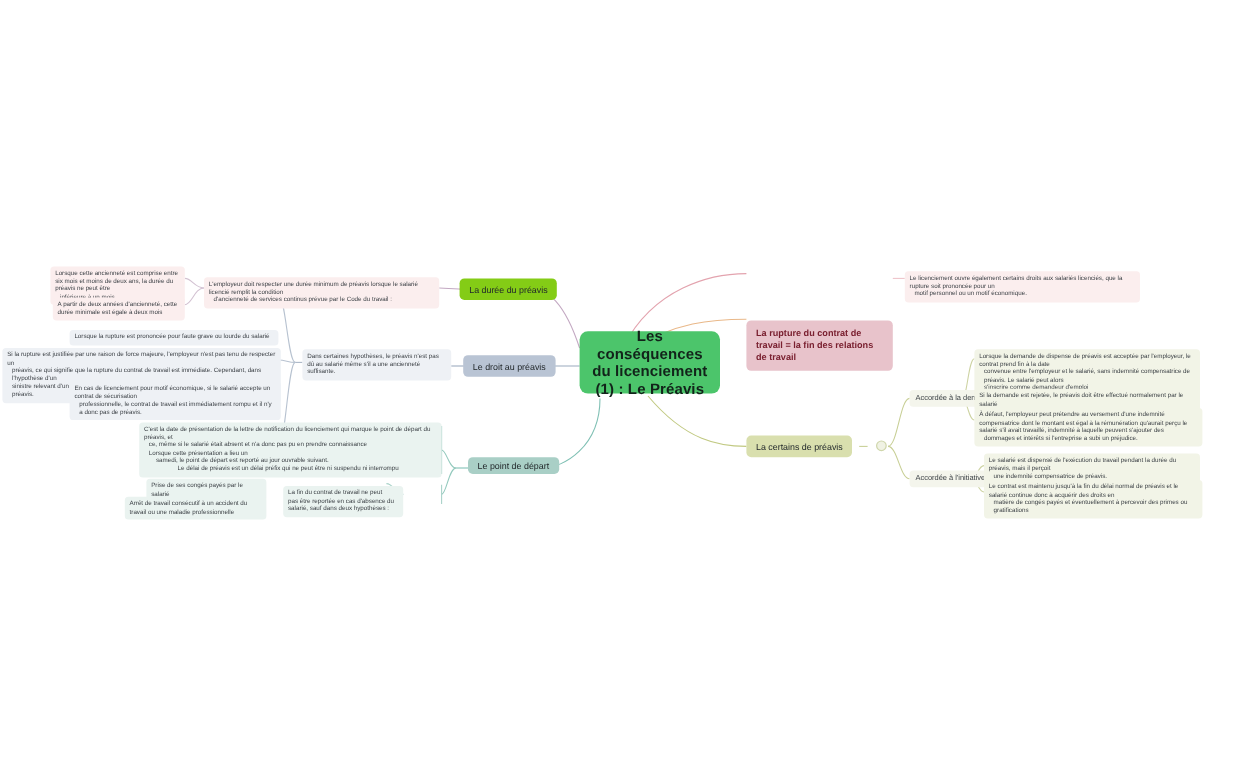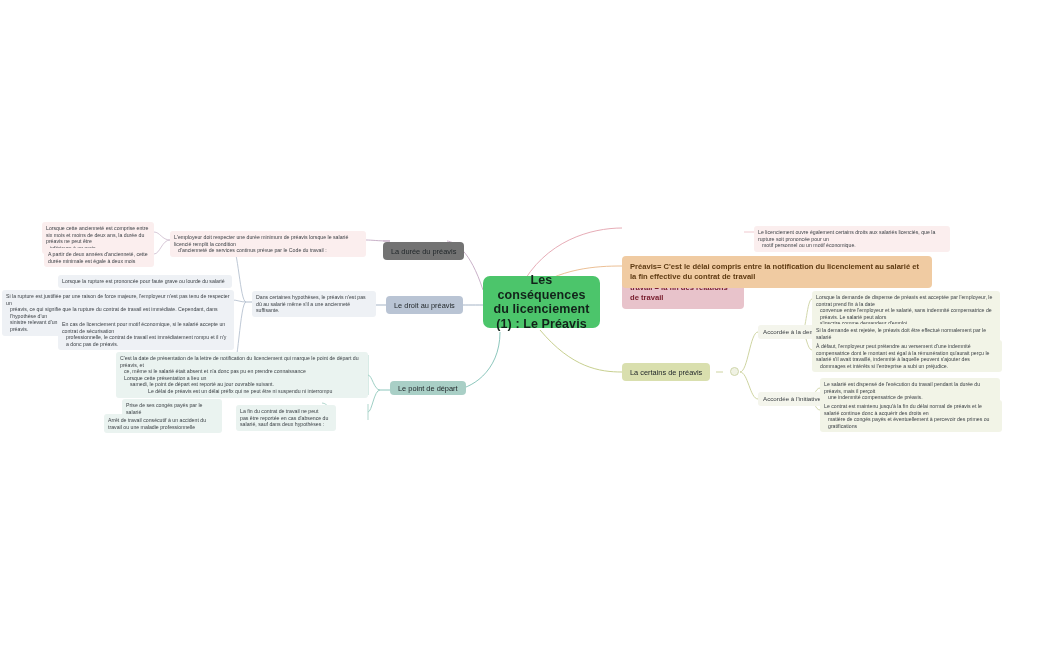--- a/index.html
+++ b/index.html
@@ -33,21 +33,21 @@
   
   .topic{
     border-radius:4px;
     font-size:7.4px;
     line-height:9px;
     color:#22282b;
     padding:5px 8px;
     display:flex;align-items:center;
     white-space:nowrap;
   }
-  .topic.duree     {background:#737373;margin-top:10px;}
+  .topic.duree     {background:#84cc16;}
   .topic.droit     {background:#b9c4d4;}
   .topic.point     {background:#a9cfc6;}
   .topic.rupture   {background:#e8c3cb;color:#7a2030;font-size:7.6px;line-height:10px;
                     white-space:normal;padding:6px 8px;font-weight:bold;margin-top:48px;}
   .topic.preavisdef{background:#f0cba2;color:#5d3a12;font-size:7.6px;line-height:10px;
                     white-space:normal;padding:6px 8px;font-weight:bold;}
   .topic.dispense  {background:#d9dfae;}
 
   
   .sublabel{
@@ -205,21 +205,20 @@
     <p>Arrêt de travail consécutif à un accident du travail ou une maladie professionnelle</p>
   </div>
 
   <div class="node topic rupture" style="left:622px;top:219px;width:122px;">La rupture du contrat de travail = la fin des relations de travail</div>
 
   <div class="node note pink" style="left:754px;top:226px;width:196px;">
     <p>Le licenciement ouvre également certains droits aux salariés licenciés, que la rupture soit prononcée pour un</p>
     <p class="ind1">motif personnel ou un motif économique.</p>
   </div>
 
-  <div class="node topic preavisdef" style="left:622px;top:256px;width:310px;">Préavis=  C'est le délai compris entre la notification du licenciement au salarié et la fin effective du contrat de travail</div>
 
   <div class="node topic dispense" style="left:622px;top:363px;height:18px;">La certains de préavis</div>
 
   <div class="collapse-dot" style="left:730px;top:367px;"></div>
 
   <div class="node sublabel" style="left:758px;top:325px;">Accordée à la demande du salarié</div>
 
   <div class="node note olive" style="left:812px;top:291px;width:188px;">
     <p>Lorsque la demande de dispense de préavis est acceptée par l'employeur, le contrat prend fin à la date</p>
     <p class="ind1">convenue entre l'employeur et le salarié, sans indemnité compensatrice de préavis. Le salarié peut alors</p>

